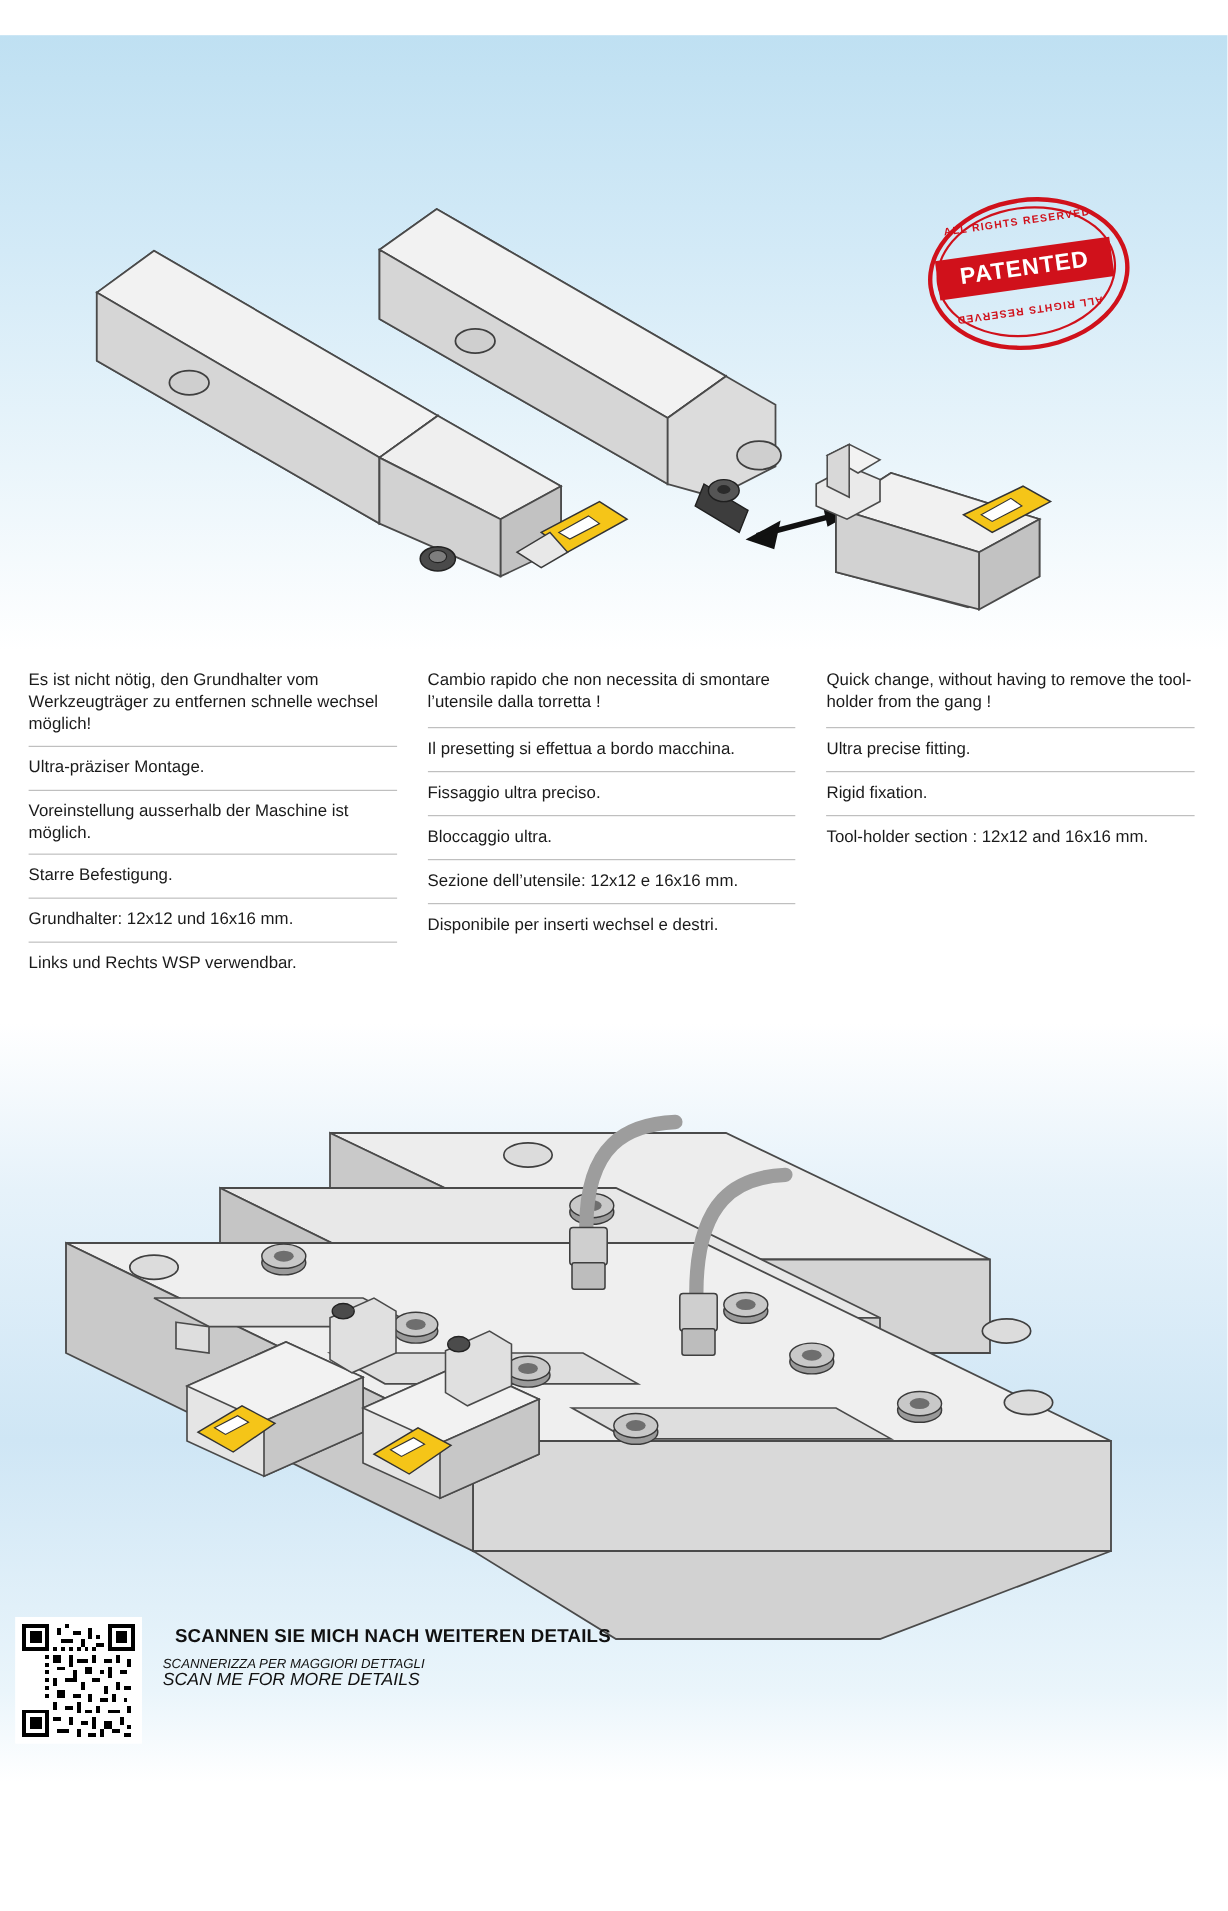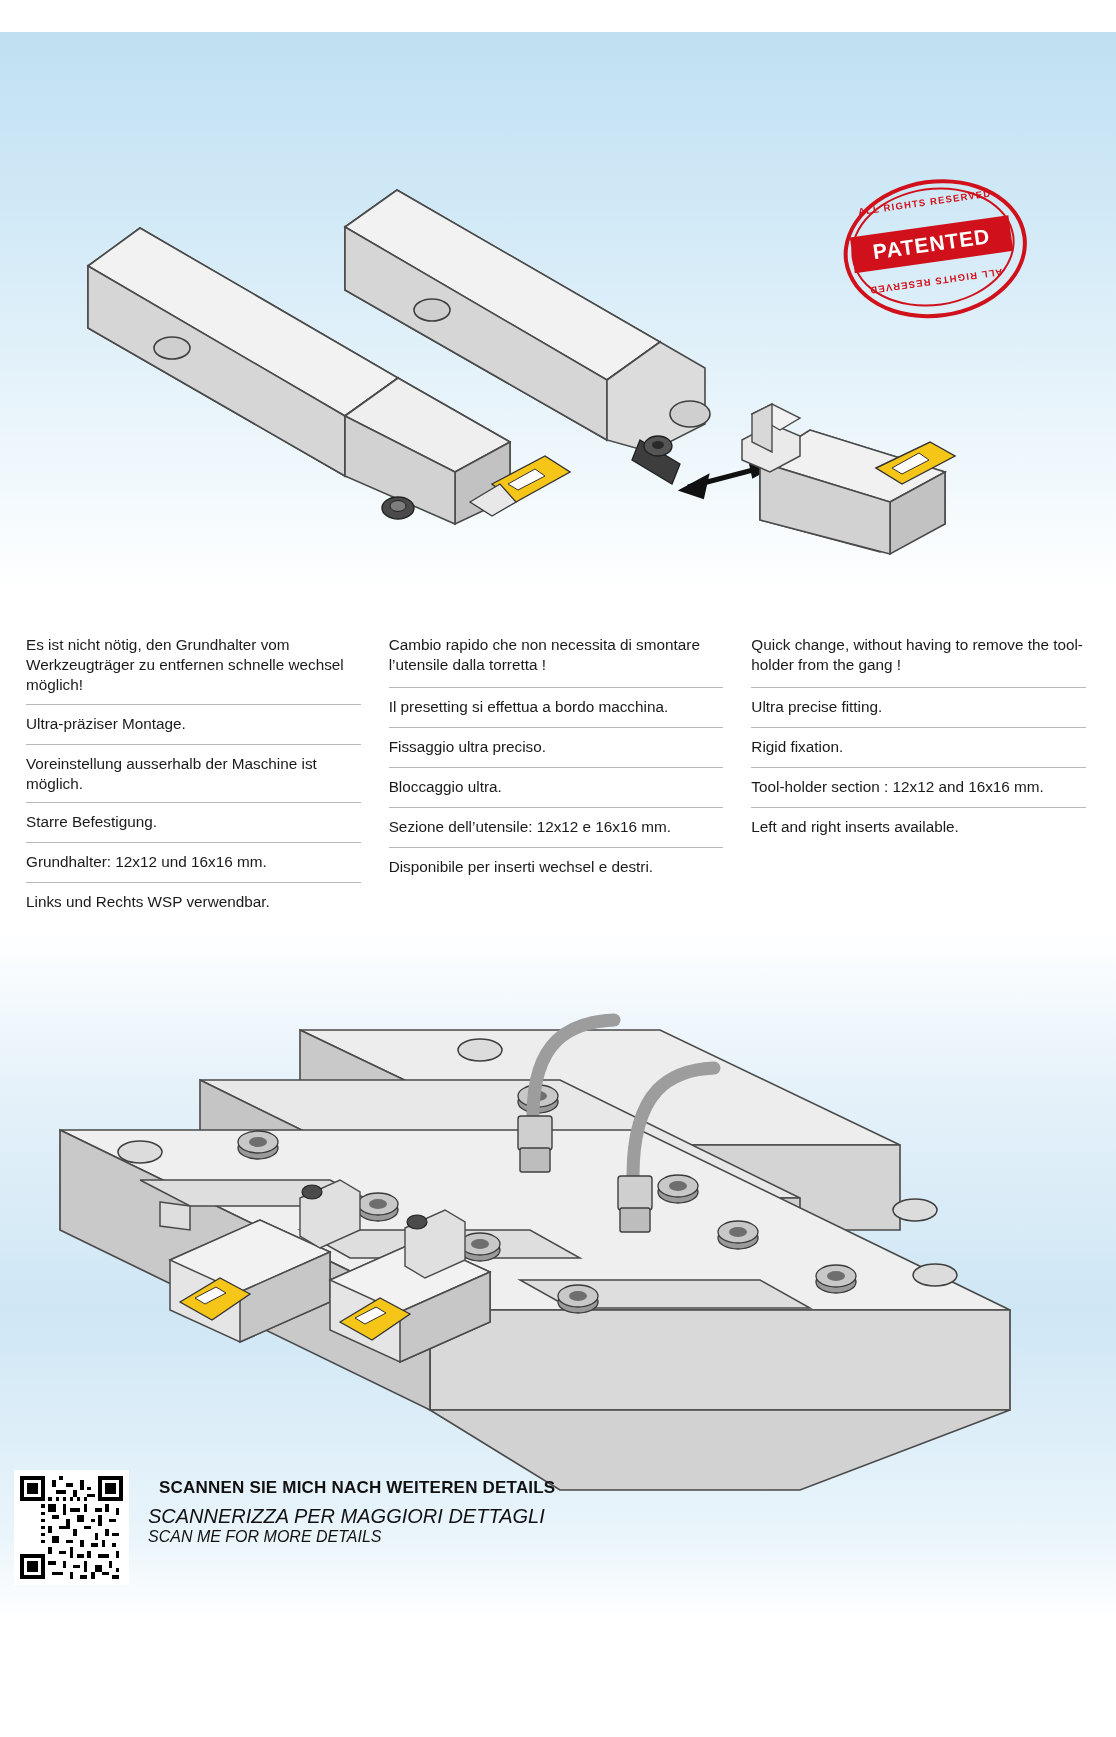--- a/index.html
+++ b/index.html
@@ -19,37 +19,37 @@
   .stamp .band{position:absolute;left:14px;top:54px;width:160px;height:36px;background:#d0111b;
      display:flex;align-items:center;justify-content:center;transform:skewX(0deg);}
   .stamp .band span{color:#fff;font-weight:bold;font-size:21px;letter-spacing:1px;font-family:"Liberation Sans",sans-serif;}
   .stamp .arcT,.stamp .arcB{position:absolute;width:176px;left:5px;text-align:center;color:#d0111b;
      font-size:9.5px;font-weight:bold;letter-spacing:1.2px;}
   .stamp .arcT{top:24px;}
   .stamp .arcB{top:104px;transform:rotate(180deg);}
   svg{display:block;}
 
   
-  .text-block{position:absolute;left:0;top:626px;width:1112px;height:310px;}
+  .text-block{position:absolute;left:0;top:600px;width:1112px;height:310px;}
   .cols{display:flex;gap:0;padding:0 12px;}
   .col{width:372px;padding:0 14px;box-sizing:border-box;}
   .row{font-size:15.3px;color:#1a1a1a;line-height:1.32;padding:9px 0 8px 0;
        border-bottom:1px solid #b9b9b9;min-height:22px;}
   .row.first{border-top:none;}
   .row.tall{min-height:44px;}
   .col .row:last-child{border-bottom:none;}
 
   
   .qr-wrap{position:absolute;left:14px;top:1470px;width:115px;height:115px;}
   .qr-wrap .frame{position:absolute;left:0;top:0;width:115px;height:115px;
     border:3px solid #fff;background:#fff;box-sizing:border-box;}
   .qr{position:absolute;left:6px;top:6px;width:103px;height:103px;}
   .scan-text{position:absolute;left:148px;top:1478px;width:600px;}
   .scan-text .l1{font-size:17px;font-weight:bold;color:#111;letter-spacing:.2px;margin-left:11px;}
-  .scan-text .l2{font-size:20px;font-style:italic;color:#111;margin-top:7px;}
+  .scan-text .l2{font-size:12px;font-style:italic;color:#111;margin-top:7px;}
   .scan-text .l3{font-size:16px;font-style:italic;color:#111;margin-top:0;}
 </style>
 </head>
 <body>
 
 <div class="page">
 
   <div class="top-panel">
 
     <svg width="1116" height="560" viewBox="0 0 1116 560">
@@ -147,21 +147,20 @@
         <div class="row">Fissaggio ultra preciso.</div>
         <div class="row">Bloccaggio ultra.</div>
         <div class="row">Sezione dell’utensile: 12x12 e 16x16 mm.</div>
         <div class="row">Disponibile per inserti wechsel e destri.</div>
       </div>
       <div class="col">
         <div class="row tall first">Quick change, without having to remove the tool-holder from the gang !</div>
         <div class="row">Ultra precise fitting.</div>
         <div class="row">Rigid fixation.</div>
         <div class="row">Tool-holder section : 12x12 and 16x16 mm.</div>
-        <div class="row">Left and right inserts available.</div>
       </div>
     </div>
   </div>
 
   <div class="bottom-panel">
     <svg width="1116" height="690" viewBox="0 0 1116 690">
 
       <g>
         <polygon points="300,100 660,100 900,215 540,215" fill="#ededed" stroke="#4a4a4a" stroke-width="1.6"></polygon>
         <polygon points="540,215 900,215 900,300 540,300" fill="#d4d4d4" stroke="#4a4a4a" stroke-width="1.6"></polygon>

